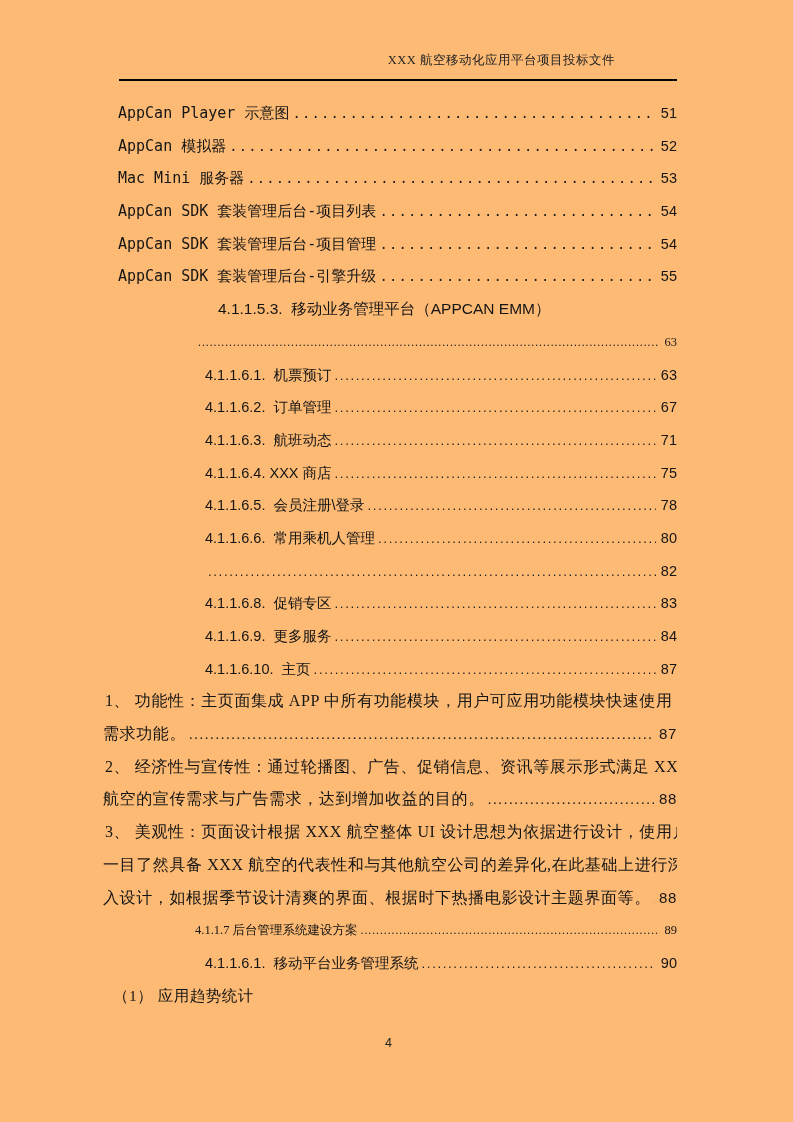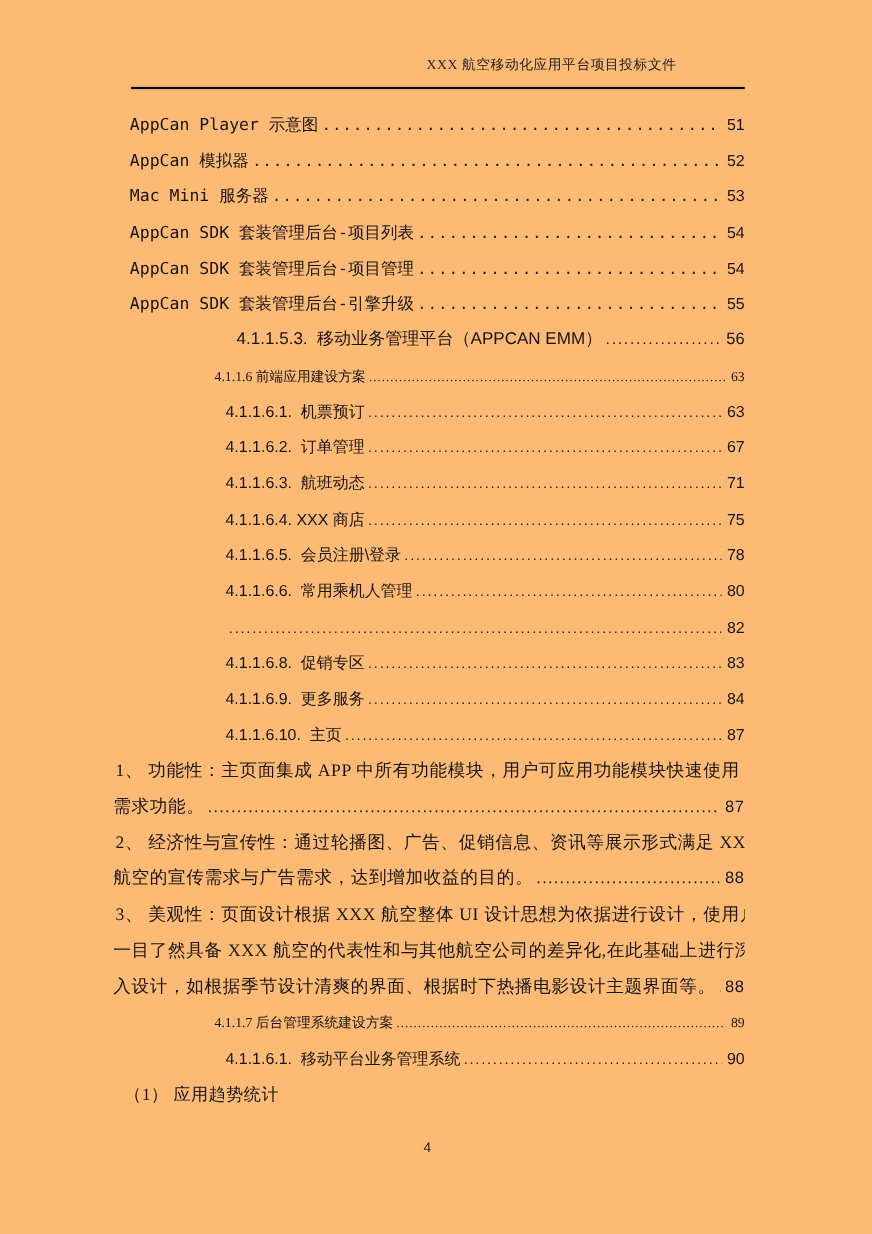--- a/index.html
+++ b/index.html
@@ -53,21 +53,21 @@
     font-family: "Liberation Sans", sans-serif;
     font-size: 14.5px;
     color: #151515;
     text-align: right;
   }
 
   
   .style-figure { font-family: "DejaVu Sans Mono", "Liberation Mono", monospace; font-size: 15px; padding-left: 15px; }
   .style-figure .toc-leader::after { letter-spacing: 1.2px; }
 
-  .style-h3-large { font-family: "Liberation Sans", sans-serif; font-size: 15.5px; padding-left: 112px; }
+  .style-h3-large { font-family: "Liberation Sans", sans-serif; font-size: 15.5px; padding-left: 112px; flex-direction: column; }
   .style-h3-large .toc-page { font-size: 15px; }
 
   .style-h2-small { font-family: "Liberation Serif", serif; font-size: 12.5px; padding-left: 92px; }
   .style-h2-small .toc-page { font-family: "Liberation Serif", serif; font-size: 12.5px; }
   .style-h2-small .toc-leader::after { letter-spacing: 1px; }
 
   .style-h3 { font-family: "Liberation Sans", sans-serif; font-size: 14.5px; padding-left: 102px; }
 
   .style-body { font-family: "Liberation Serif", serif; font-size: 16px; padding-left: 2px; letter-spacing: 0.6px; }
   .style-body .toc-page { font-size: 15px; }
@@ -127,21 +127,20 @@
         <span class="toc-label">AppCan SDK 套装管理后台-引擎升级</span>
         <span class="toc-leader"></span>
         <span class="toc-page">55</span>
       </div>
       <div class="toc-row style-h3-large">
         <span class="toc-label">4.1.1.5.3.  移动业务管理平台（APPCAN EMM）</span>
         <span class="toc-leader"></span>
         <span class="toc-page">56</span>
       </div>
       <div class="toc-row style-h2-small">
-        <span class="toc-label">4.1.1.6 前端应用建设方案</span>
         <span class="toc-leader"></span>
         <span class="toc-page">63</span>
       </div>
       <div class="toc-row style-h3">
         <span class="toc-label">4.1.1.6.1.  机票预订</span>
         <span class="toc-leader"></span>
         <span class="toc-page">63</span>
       </div>
       <div class="toc-row style-h3">
         <span class="toc-label">4.1.1.6.2.  订单管理</span>

